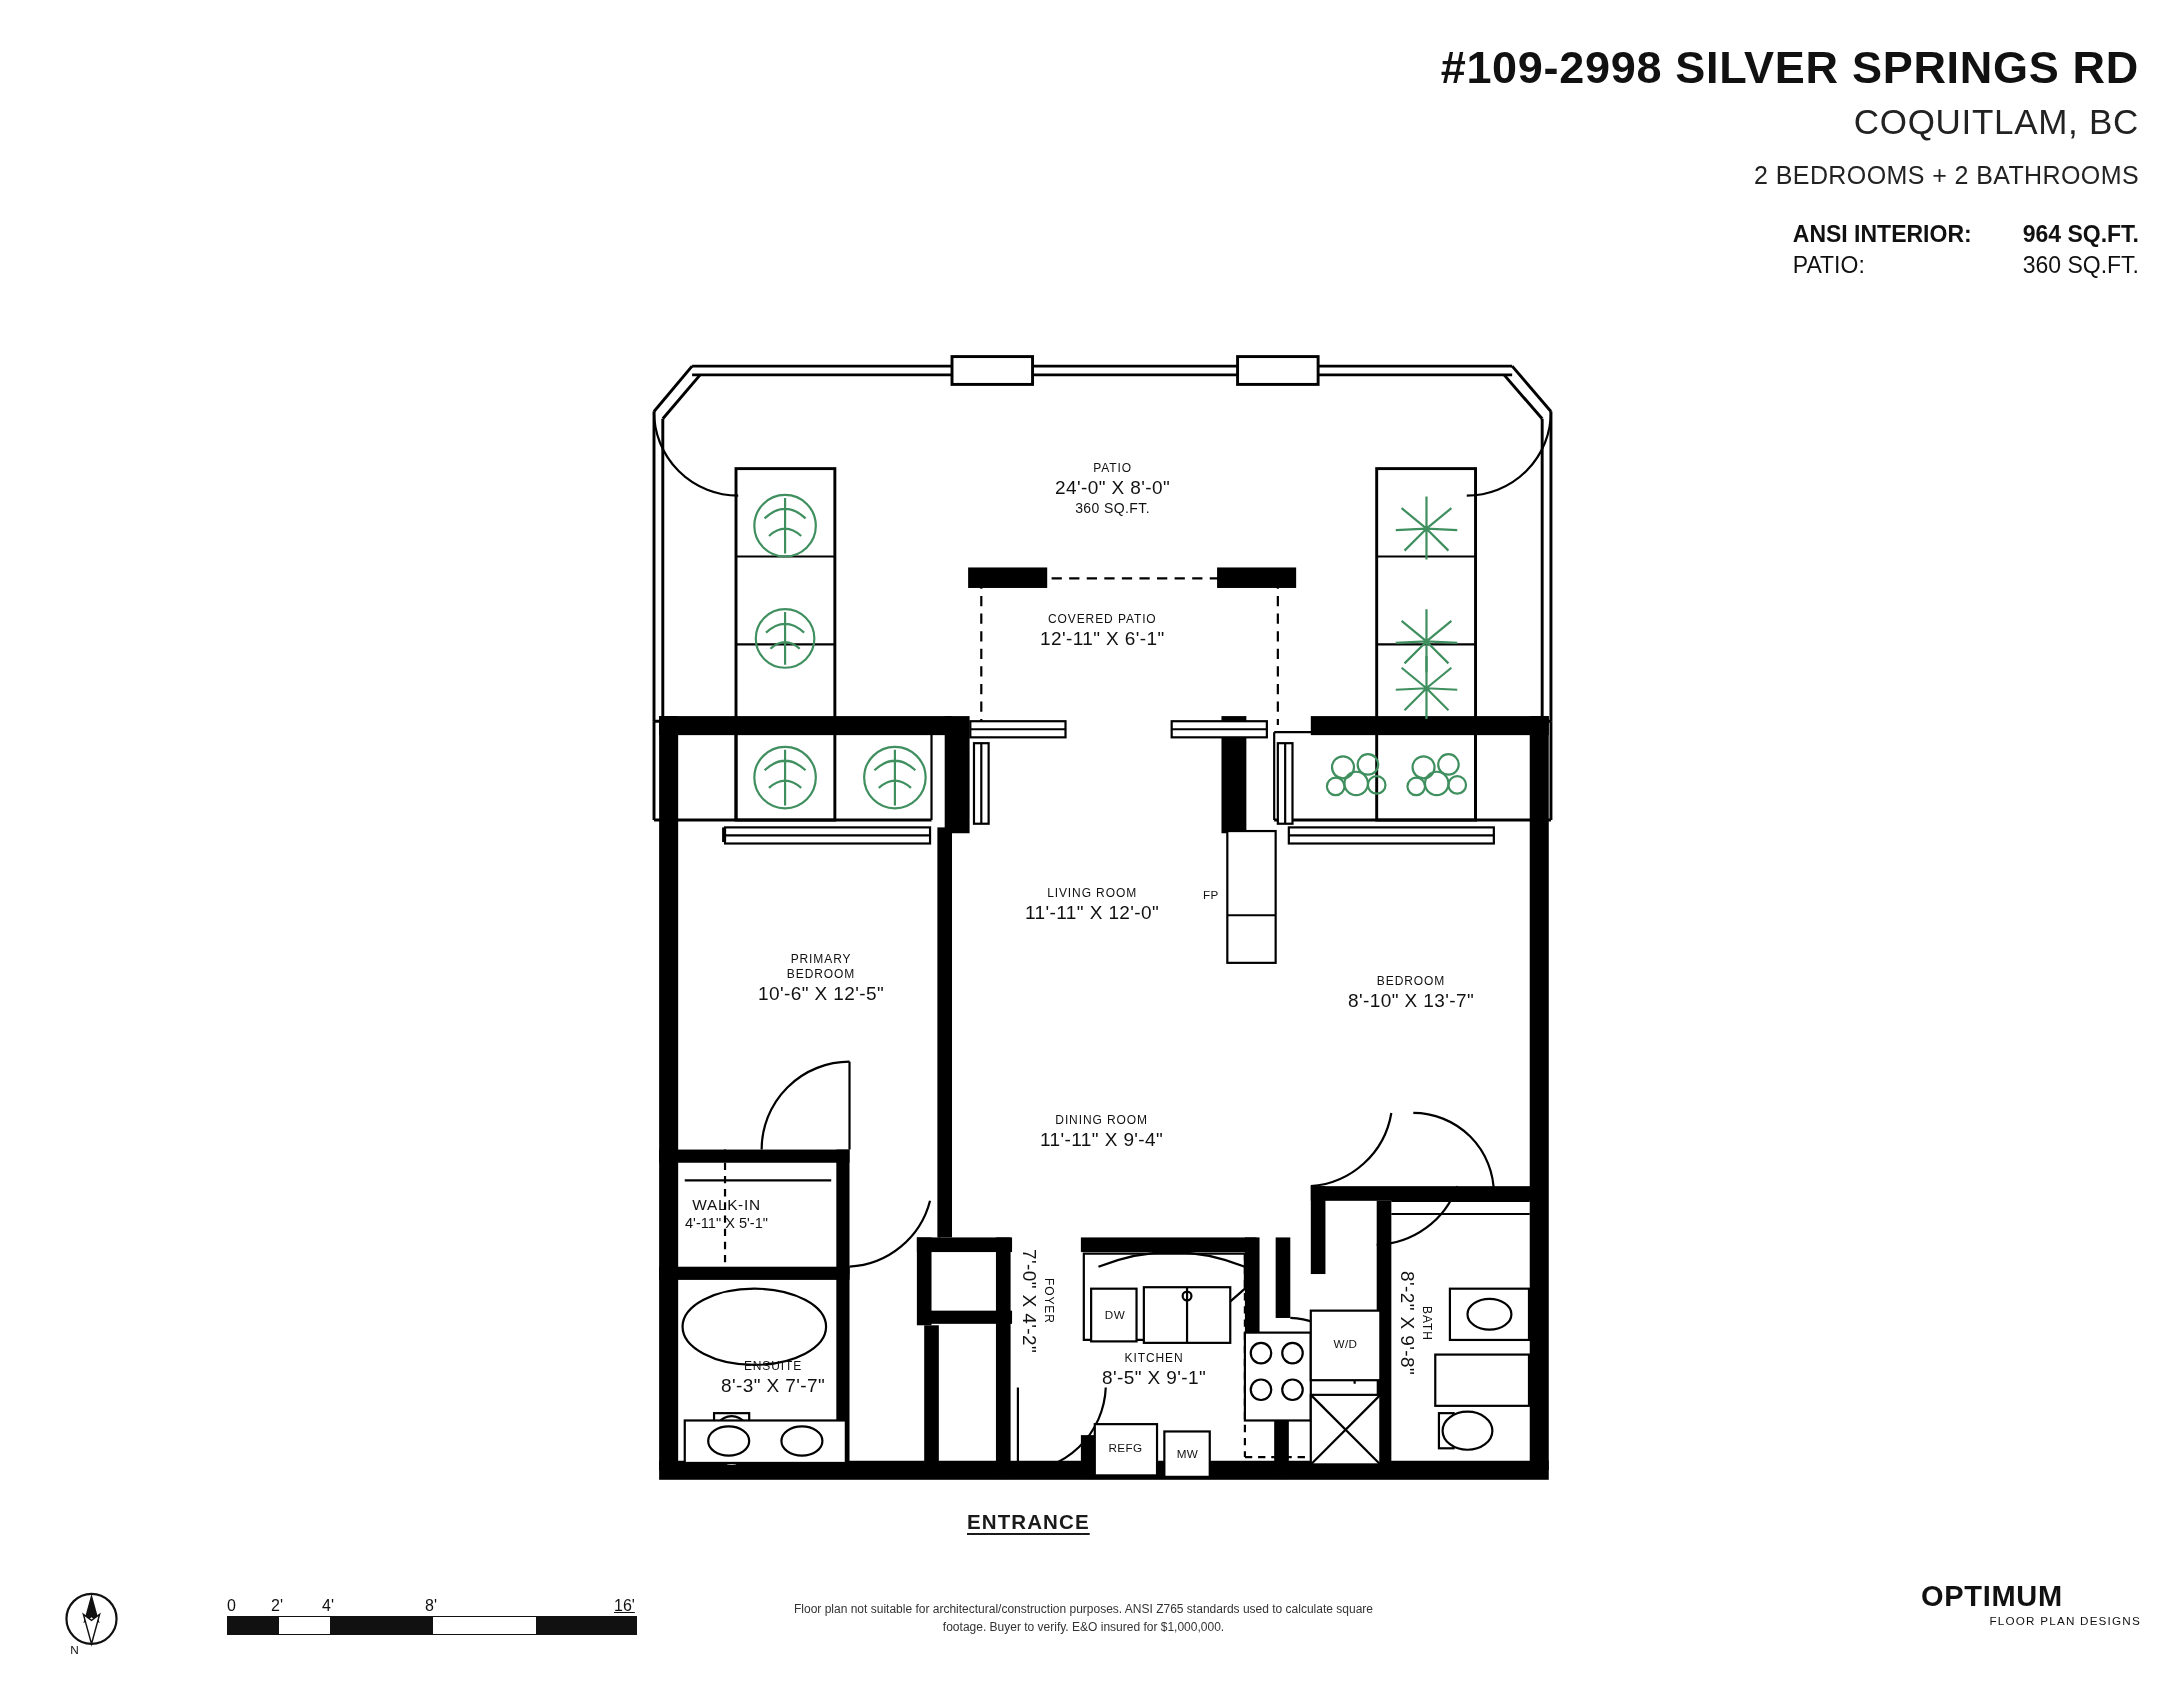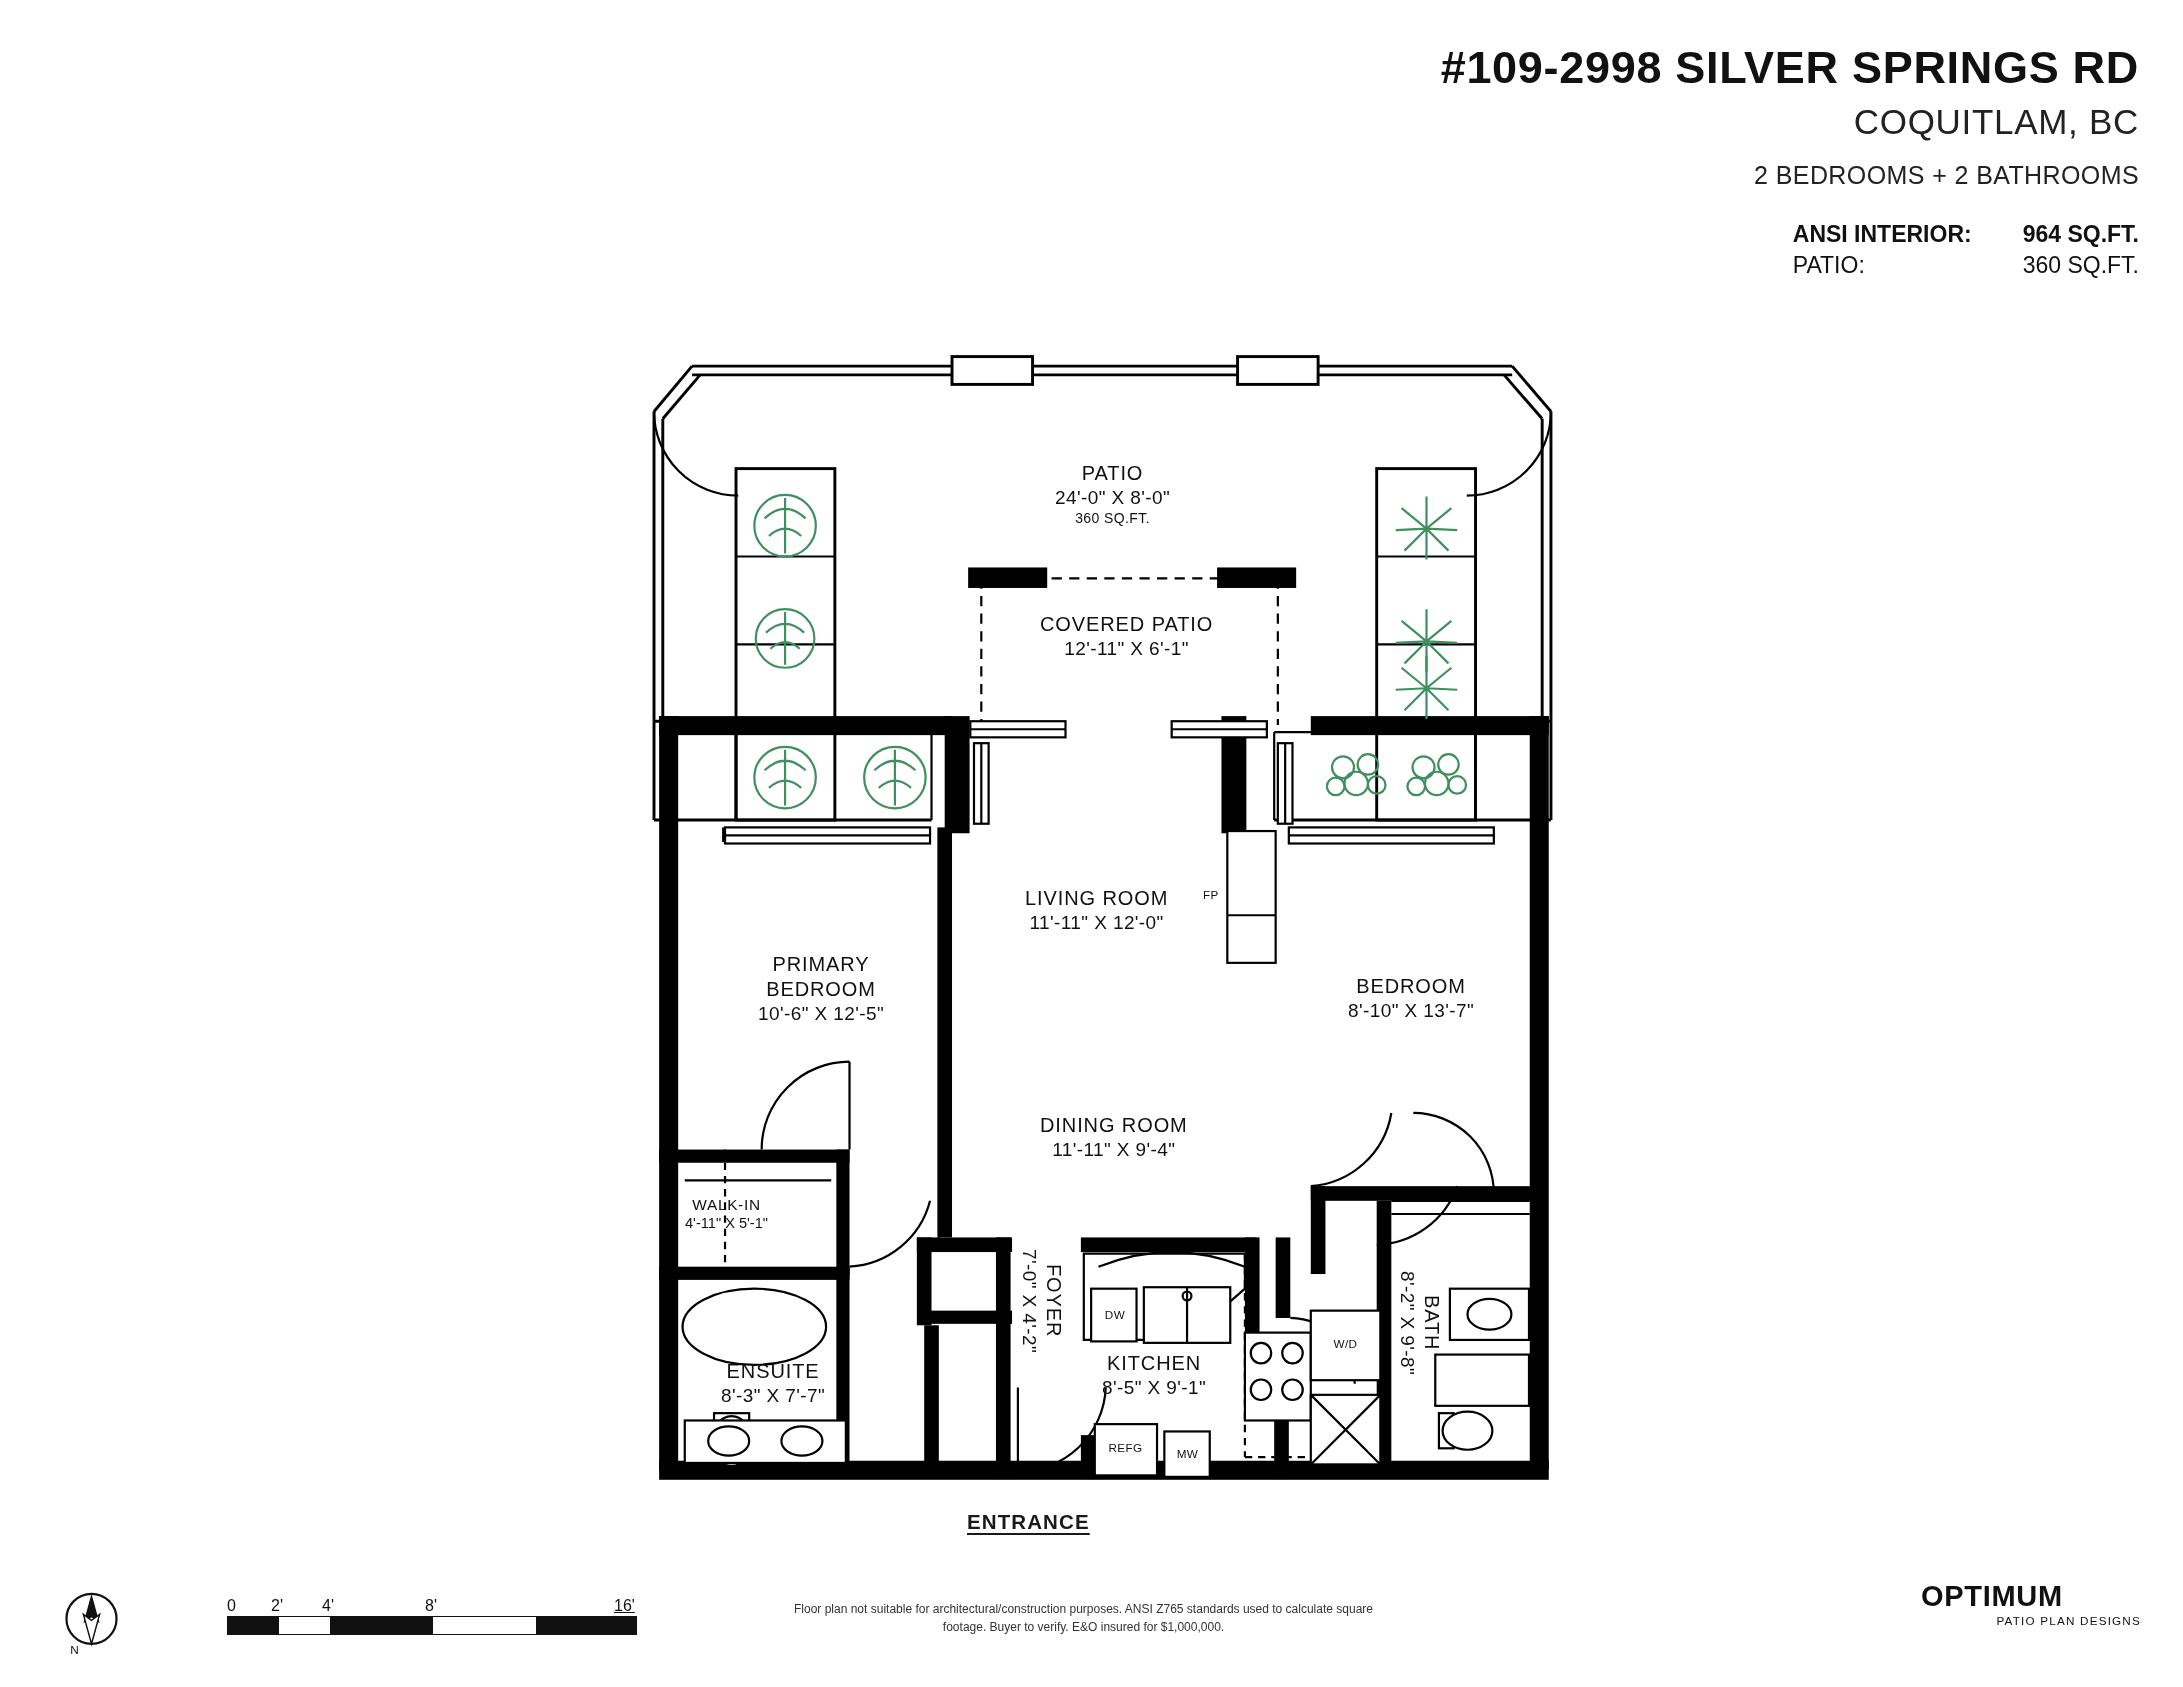--- a/index.html
+++ b/index.html
@@ -70,21 +70,21 @@
 
   
   .room-label {
     position: absolute;
     text-align: center;
     line-height: 1.25;
     color: #111;
     white-space: nowrap;
   }
   .room-name {
-    font-size: 20px;
+    font-size: 12px;
     letter-spacing: 0.9px;
   }
   .room-dim {
     font-size: 19px;
     letter-spacing: 0.4px;
   }
   .room-sq {
     font-size: 14px;
     letter-spacing: 0.4px;
   }
@@ -548,15 +548,15 @@
 
 <svg id="compass" viewBox="0 0 110 110">
   <circle cx="55" cy="50" r="34" fill="none" stroke="#111" stroke-width="3"></circle>
   <polygon points="55,16 66,56 55,48 44,56" fill="#111"></polygon>
   <polygon points="55,84 44,44 55,52 66,44" fill="#fff" stroke="#111" stroke-width="2"></polygon>
   <text x="26" y="98" font-family="Liberation Sans, sans-serif" font-size="16" fill="#111">N</text>
 </svg>
 
 <div id="logo">
   <div id="logo-main">OPTIMUM</div>
-  <div id="logo-sub">PATIO PLAN DESIGNS</div>
+  <div id="logo-sub">FLOOR PLAN DESIGNS</div>
 </div>
 
 
 </body></html>

